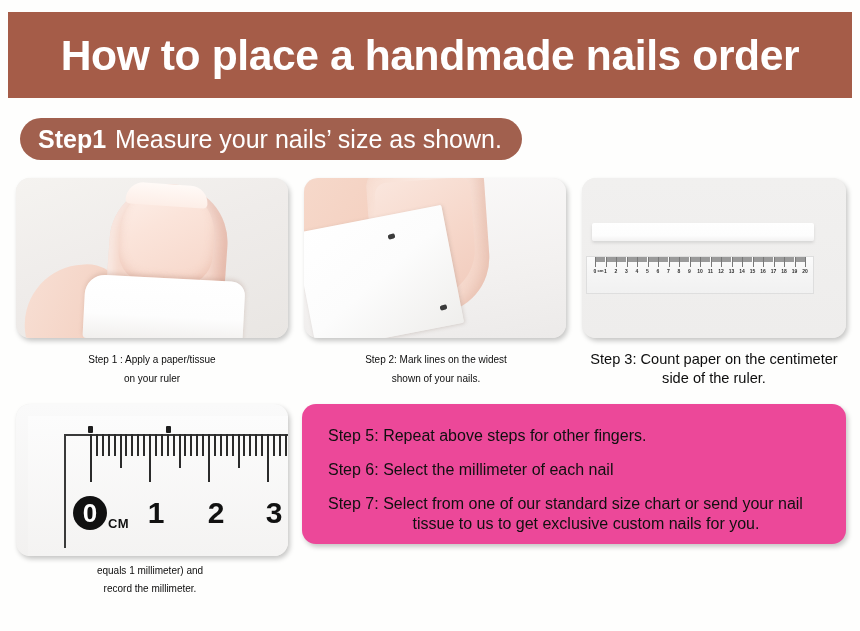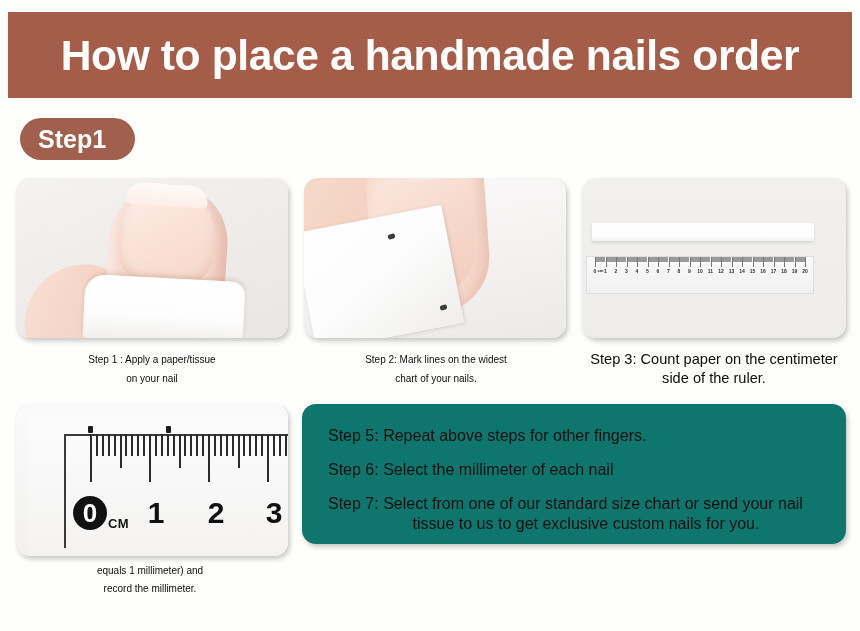--- a/index.html
+++ b/index.html
@@ -100,21 +100,21 @@
   .cap-3 { left: 574px; top: 350px; width: 280px; font-size: 14.6px; }
   .cap-4 { left: 4px;   top: 562px; width: 292px; line-height: 18px; }
 
   
   .steps-panel {
     position: absolute;
     left: 302px;
     top: 404px;
     width: 544px;
     height: 140px;
-    background: #0f766e;
+    background: #ec4899;
     border-radius: 14px;
     box-shadow: 2px 3px 5px rgba(0,0,0,0.22);
     box-sizing: border-box;
     padding: 22px 26px 0 26px;
   }
   .steps-line {
     font-size: 16px;
     line-height: 20px;
     color: #101010;
     margin-bottom: 14px;
@@ -357,20 +357,21 @@
 <body>
 
 <div class="page">
 
   <div class="header-bar">
     <div class="header-title">How to place a handmade nails order</div>
   </div>
 
   <div class="step-pill">
     <span class="step-pill-strong">Step1</span>
+    <span class="step-pill-text">Measure your nails’ size as shown.</span>
   </div>
 
   <div class="card card-photo-1">
     <div class="ph1-bg"></div>
     <div class="ph1-knuckle"></div>
     <div class="ph1-finger"></div>
     <div class="ph1-nail"></div>
     <div class="ph1-nail-tip"></div>
     <div class="ph1-paper"></div>
   </div>
@@ -664,26 +665,26 @@
     <div class="ph4-cm-label" style="left:92px; top:112px;">CM</div>
     <div class="ph4-label" style="left:140px; top:92px;">1</div>
     <div class="ph4-label" style="left:200px; top:92px;">2</div>
     <div class="ph4-label" style="left:258px; top:92px;">3</div>
     <div class="ph4-pencilmark" style="left:72px; top:22px;"></div>
     <div class="ph4-pencilmark" style="left:150px; top:22px;"></div>
   </div>
 
   <div class="caption cap-1">
     <div>Step 1 : Apply a paper/tissue</div>
-    <div>on your nail</div>
+    <div>on your ruler</div>
   </div>
 
   <div class="caption cap-2">
     <div>Step 2: Mark lines on the widest</div>
-    <div>chart of your nails.</div>
+    <div>shown of your nails.</div>
   </div>
 
   <div class="caption cap-3">
     <div>Step 3: Count paper on the centimeter</div>
     <div>side of the ruler.</div>
   </div>
 
   <div class="caption cap-4">
     <div>equals 1 millimeter) and</div>
     <div>record the millimeter.</div>

